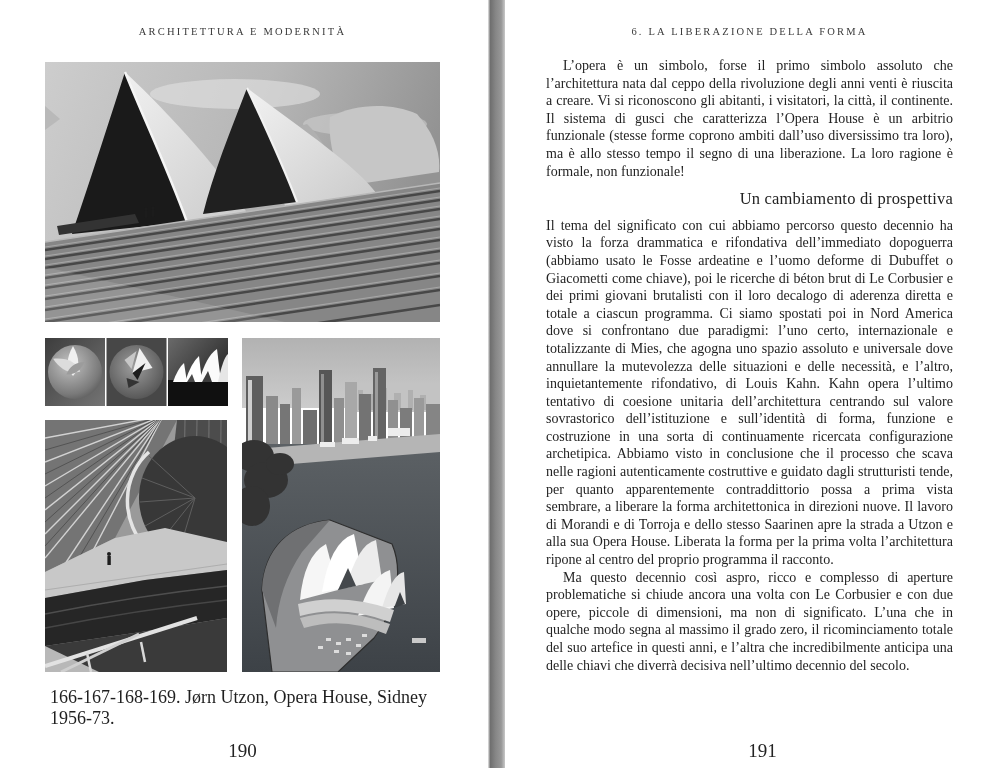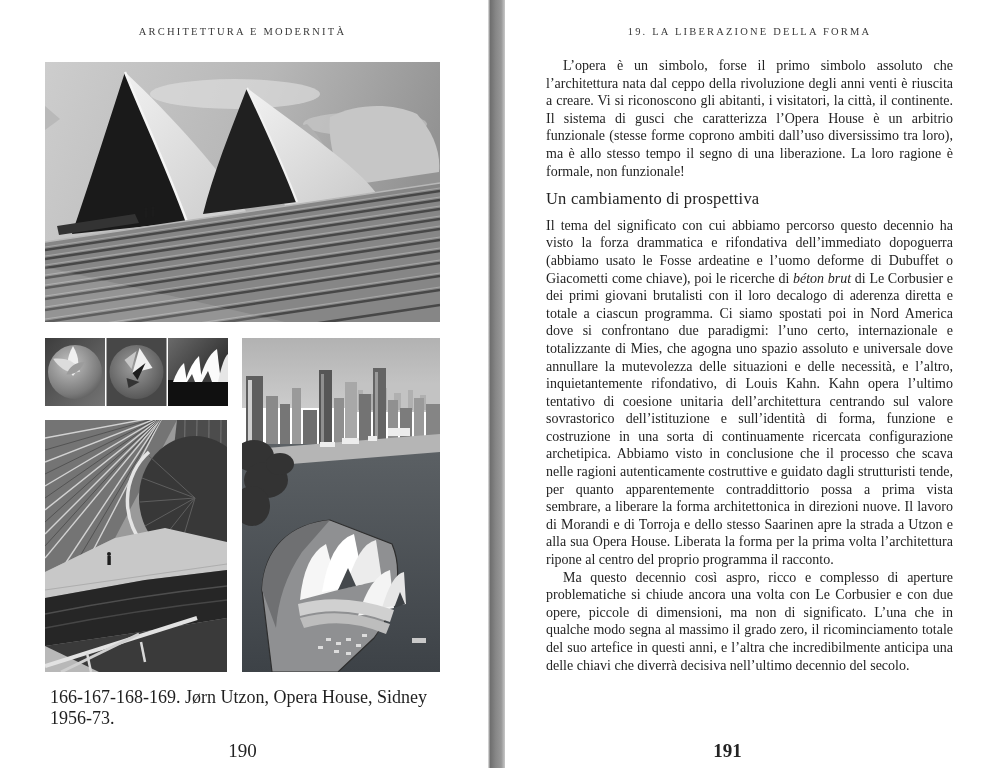--- a/index.html
+++ b/index.html
@@ -17,28 +17,28 @@
   figure{margin:0;padding:0;position:absolute;}
   figure svg{display:block;}
   .photo-main{left:45px;top:62px;}
   .photo-models{left:45px;top:338px;}
   .photo-construction{left:45px;top:420px;}
   .photo-aerial{left:242px;top:338px;}
   
   .caption{position:absolute;left:50px;top:687px;width:395px;font-size:18px;color:#1f1f1f;}
   .folio{position:absolute;top:740px;text-align:center;font-size:19px;color:#232323;}
   .folio.left{left:45px;width:395px;}
-  .folio.right{left:524px;width:407px;font-weight:bold;}
+  .folio.right{left:559px;width:407px;}
   
   .textblock{position:absolute;left:546px;top:57px;width:407px;font-size:14px;line-height:17.6px;}
   .textblock p{margin:0;text-align:justify;hyphens:auto;-webkit-hyphens:auto;}
   .textblock p.indent{text-indent:17px;}
-  .section-heading{margin:10px 0 9px 0;text-align:left;font-size:16.5px;font-weight:normal;
+  .section-heading{margin:10px 0 9px 0;text-align:right;font-size:16.5px;font-weight:normal;
                    color:#232323;letter-spacing:.2px;}
-  .it{font-style:italic;}
+  .it{}
 </style>
 </head>
 <body>
 
 <div id="canvas">
 
   <div class="spine"></div>
 
   <div>
 
@@ -325,21 +325,21 @@
         <rect x="170" y="300" width="14" height="5" fill="#c9c9c9"></rect>
       </svg>
     </figure>
 
     <div class="caption">166-167-168-169. Jørn Utzon, Opera House, Sidney 1956-73.</div>
     <div class="folio left">190</div>
   </div>
 
   <div>
 
-    <div class="runhead right">19. LA LIBERAZIONE DELLA FORMA</div>
+    <div class="runhead right">6. LA LIBERAZIONE DELLA FORMA</div>
 
     <div class="textblock">
       <p class="indent">L’opera è un simbolo, forse il primo simbolo assoluto che l’architettura nata dal ceppo della rivoluzione degli anni venti è riuscita a creare. Vi si riconoscono gli abitanti, i visitatori, la città, il continente. Il sistema di gusci che caratterizza l’Opera House è un arbitrio funzionale (stesse forme coprono ambiti dall’uso diversissimo tra loro), ma è allo stesso tempo il segno di una liberazione. La loro ragione è formale, non funzionale!</p>
       <h2 class="section-heading">Un cambiamento di prospettiva</h2>
       <p><span>Il tema del significato con cui abbiamo percorso questo decennio ha visto la forza drammatica e rifondativa dell’immediato dopoguerra (abbiamo usato le Fosse ardeatine e l’uomo deforme di Dubuffet o Giacometti come chiave), poi le ricerche di </span><span class="it">béton brut</span><span> di Le Corbusier e dei primi giovani brutalisti con il loro decalogo di aderenza diretta e totale a ciascun programma. Ci siamo spostati poi in Nord America dove si confrontano due paradigmi: l’uno certo, internazionale e totalizzante di Mies, che agogna uno spazio assoluto e universale dove annullare la mutevolezza delle situazioni e delle necessità, e l’altro, inquietantemente rifondativo, di Louis Kahn. Kahn opera l’ultimo tentativo di coesione unitaria dell’architettura centrando sul valore sovrastorico dell’istituzione e sull’identità di forma, funzione e costruzione in una sorta di continuamente ricercata configurazione archetipica. Abbiamo visto in conclusione che il processo che scava nelle ragioni autenticamente costruttive e guidato dagli strutturisti tende, per quanto apparentemente contraddittorio possa a prima vista sembrare, a liberare la forma architettonica in direzioni nuove. Il lavoro di Morandi e di Torroja e dello stesso Saarinen apre la strada a Utzon e alla sua Opera House. Liberata la forma per la prima volta l’architettura ripone al centro del proprio programma il racconto.</span></p>
       <p class="indent">Ma questo decennio così aspro, ricco e complesso di aperture problematiche si chiude ancora una volta con Le Corbusier e con due opere, piccole di dimensioni, ma non di significato. L’una che in qualche modo segna al massimo il grado zero, il ricominciamento totale del suo artefice in questi anni, e l’altra che incredibilmente anticipa una delle chiavi che diverrà decisiva nell’ultimo decennio del secolo.</p>
     </div>
 
     <div class="folio right">191</div>
   </div>

